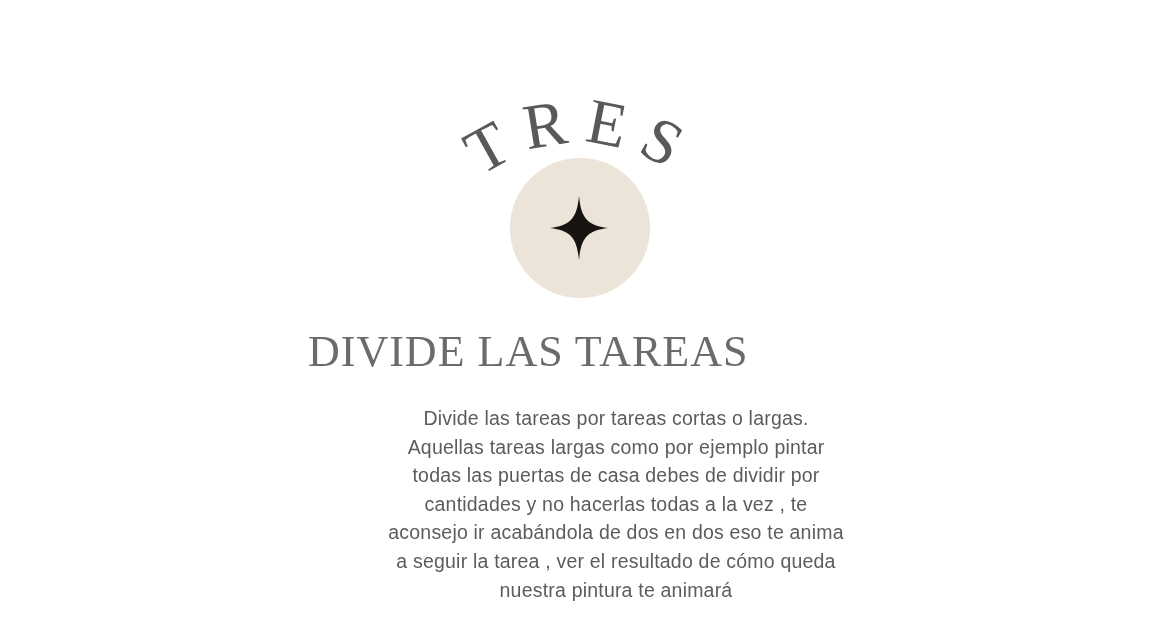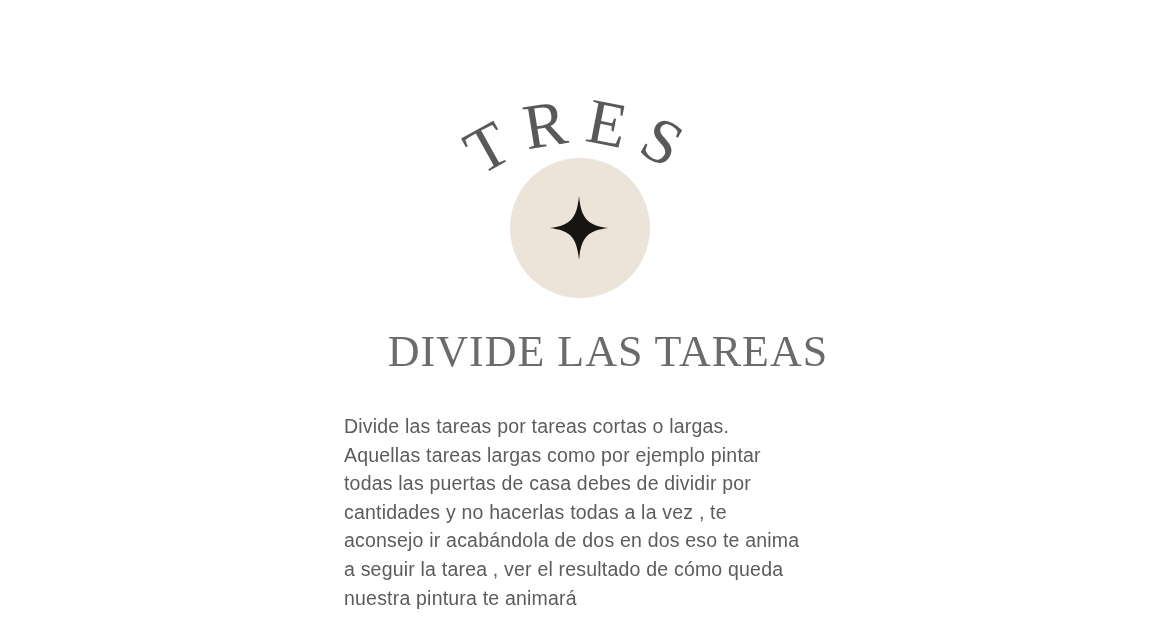--- a/index.html
+++ b/index.html
@@ -50,35 +50,34 @@
   }
   .sparkle-svg path {
     fill: #171412;
   }
   .section-title {
     position: absolute;
     left: 308px;
     top: 326px;
     width: 600px;
     margin: 0;
-    text-align: center;
     font-family: "Liberation Serif", serif;
     font-weight: 400;
     font-size: 44px;
     letter-spacing: 1px;
     color: #6b6b6b;
     white-space: nowrap;
   }
   .section-paragraph {
     position: absolute;
     left: 328px;
     top: 396px;
     width: 560px;
-    margin: 16px;
-    text-align: left;
+    margin: 8px;
+    text-align: center;
     font-family: "Liberation Sans", sans-serif;
     font-size: 19.5px;
     line-height: 28.6px;
     letter-spacing: 0.2px;
     color: #5c5c5c;
     white-space: pre-line;
   }
 </style>
 </head>
 <body>

